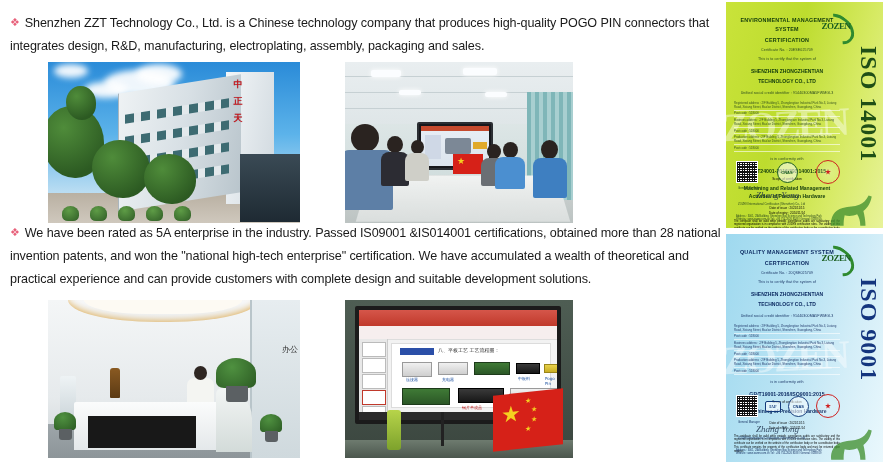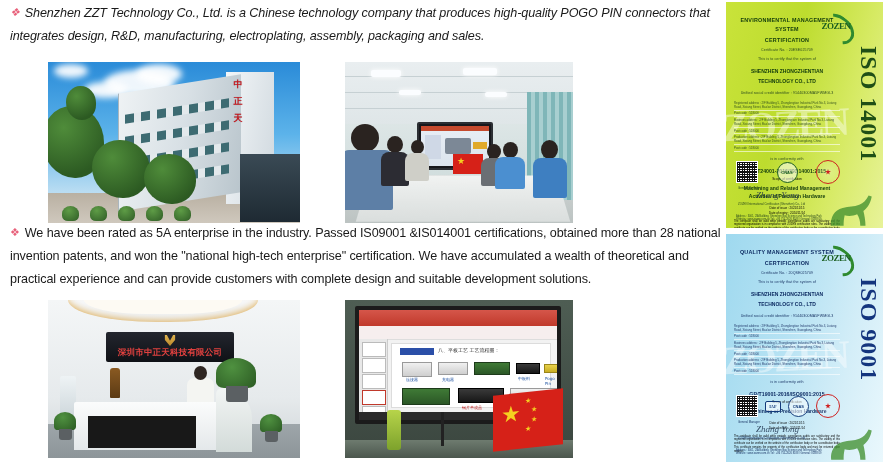--- a/index.html
+++ b/index.html
@@ -33,21 +33,21 @@
 
   .para {
     position: absolute;
     left: 10px;
     font-size: 12.6px;
     line-height: 23px;
     color: #1a1a1a;
     font-family: "Liberation Sans", sans-serif;
     letter-spacing: -0.1px;
   }
-  .para-1 { top: 1px; width: 706px; font-style: italic; }
+  .para-1 { top: 11px; width: 706px; }
   .para-2 { top: 221px; width: 714px; }
 
   .bullet {
     color: #e8607a;
     font-size: 11px;
     margin-right: 5px;
     vertical-align: 1px;
     display: inline-block;
   }
 
@@ -520,23 +520,22 @@
     <div class="para para-2">
       <span class="bullet">❖</span><span>We have been rated as 5A enterprise in the industry. Passed IS09001 &amp;IS014001 certifications, obtained more than 28 national invention patents, and won the "national high-tech enterprise" certification. We have accumulated a wealth of theoretical and practical experience and can provide customers with complete design and suitable development solutions.</span>
     </div>
 
     <div class="photo photo-lobby">
       <div class="ph-inner">
         <div class="lb-wall"></div>
         <div class="lb-floor"></div>
         <div class="lb-ceil"></div>
         <div class="lb-ceil2"></div>
-        <div class="lb-sign">
-          <div class="lb-sign-logo"></div>
-          <div class="lb-sign-text">深圳市中正天科技有限公司</div>
+        <div class="lb-glass">
+          <div class="lb-glass-text">办公</div>
         </div>
         <div class="lb-cooler"></div>
         <div class="lb-statue"></div>
         <div class="lb-person-body"></div>
         <div class="lb-person-head"></div>
         <div class="lb-desk"></div>
         <div class="lb-desk-front"></div>
         <div class="lb-desk-side"></div>
         <div class="lb-plant" style="left:168px; top:58px; width:40px; height:30px;"></div>
         <div class="lb-pot" style="left:178px; top:86px; width:22px; height:16px;"></div>

